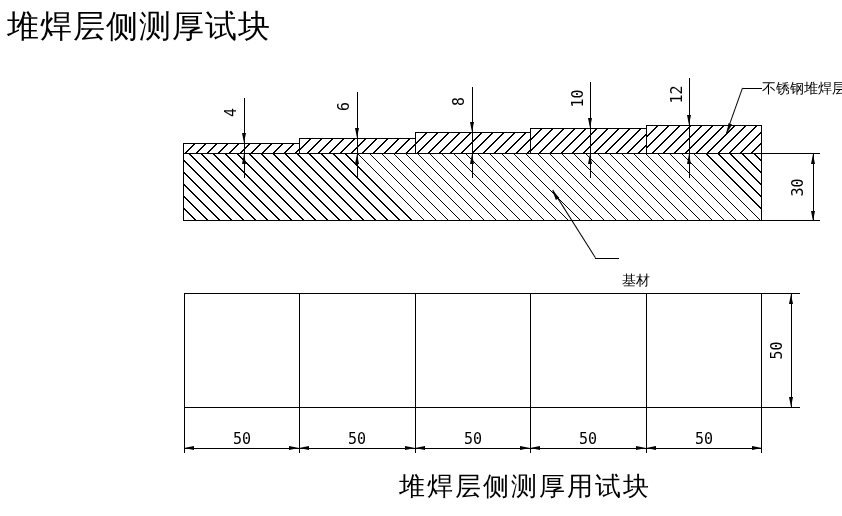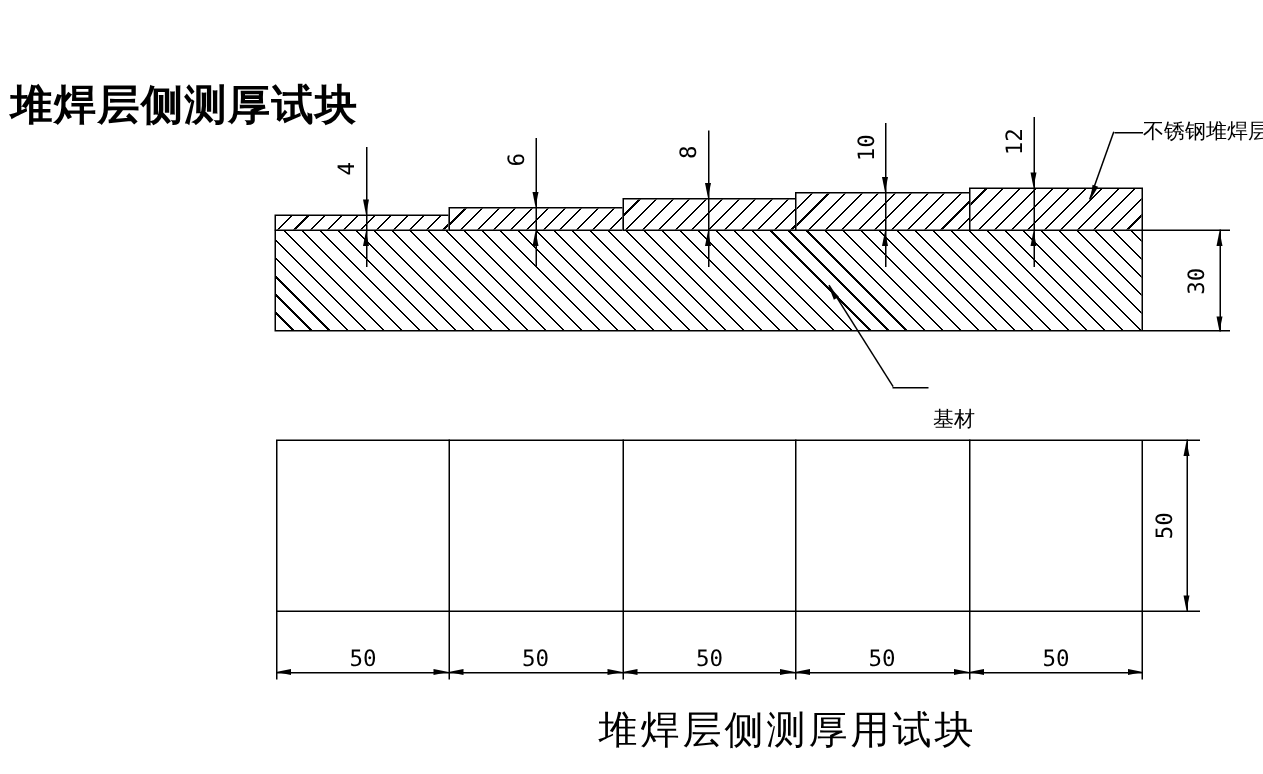--- a/index.html
+++ b/index.html
@@ -19,21 +19,21 @@
   
   .arr-down{position:absolute;width:0;height:0;border-left:2.5px solid transparent;border-right:2.5px solid transparent;border-top:10px solid #000;}
   .arr-up{position:absolute;width:0;height:0;border-left:2.5px solid transparent;border-right:2.5px solid transparent;border-bottom:10px solid #000;}
   
   .arr-left{position:absolute;width:0;height:0;border-top:2.5px solid transparent;border-bottom:2.5px solid transparent;border-right:10px solid #000;}
   .arr-right{position:absolute;width:0;height:0;border-top:2.5px solid transparent;border-bottom:2.5px solid transparent;border-left:10px solid #000;}
   
   .leader{position:absolute;height:0;border-top:1px solid #000;transform-origin:0 0;}
   .leader::after{content:'';position:absolute;right:0;top:-3px;width:0;height:0;
                  border-left:10px solid #000;border-top:2.5px solid transparent;border-bottom:2.5px solid transparent;}
-  .title{font-weight:bold;font-size:28px;letter-spacing:1px;white-space:nowrap;margin-top:46px;}
+  .title{font-weight:normal;font-size:32px;letter-spacing:1px;white-space:nowrap;}
   .caption{font-size:26px;letter-spacing:2px;white-space:nowrap;text-align:center;}
   .cadlabel{font-size:14px;white-space:nowrap;line-height:1;}
 </style>
 </head>
 <body>
 
 <div class="canvas">
 
   <div class="abs title" style="left:7px;top:5px;">堆焊层侧测厚试块</div>
 

